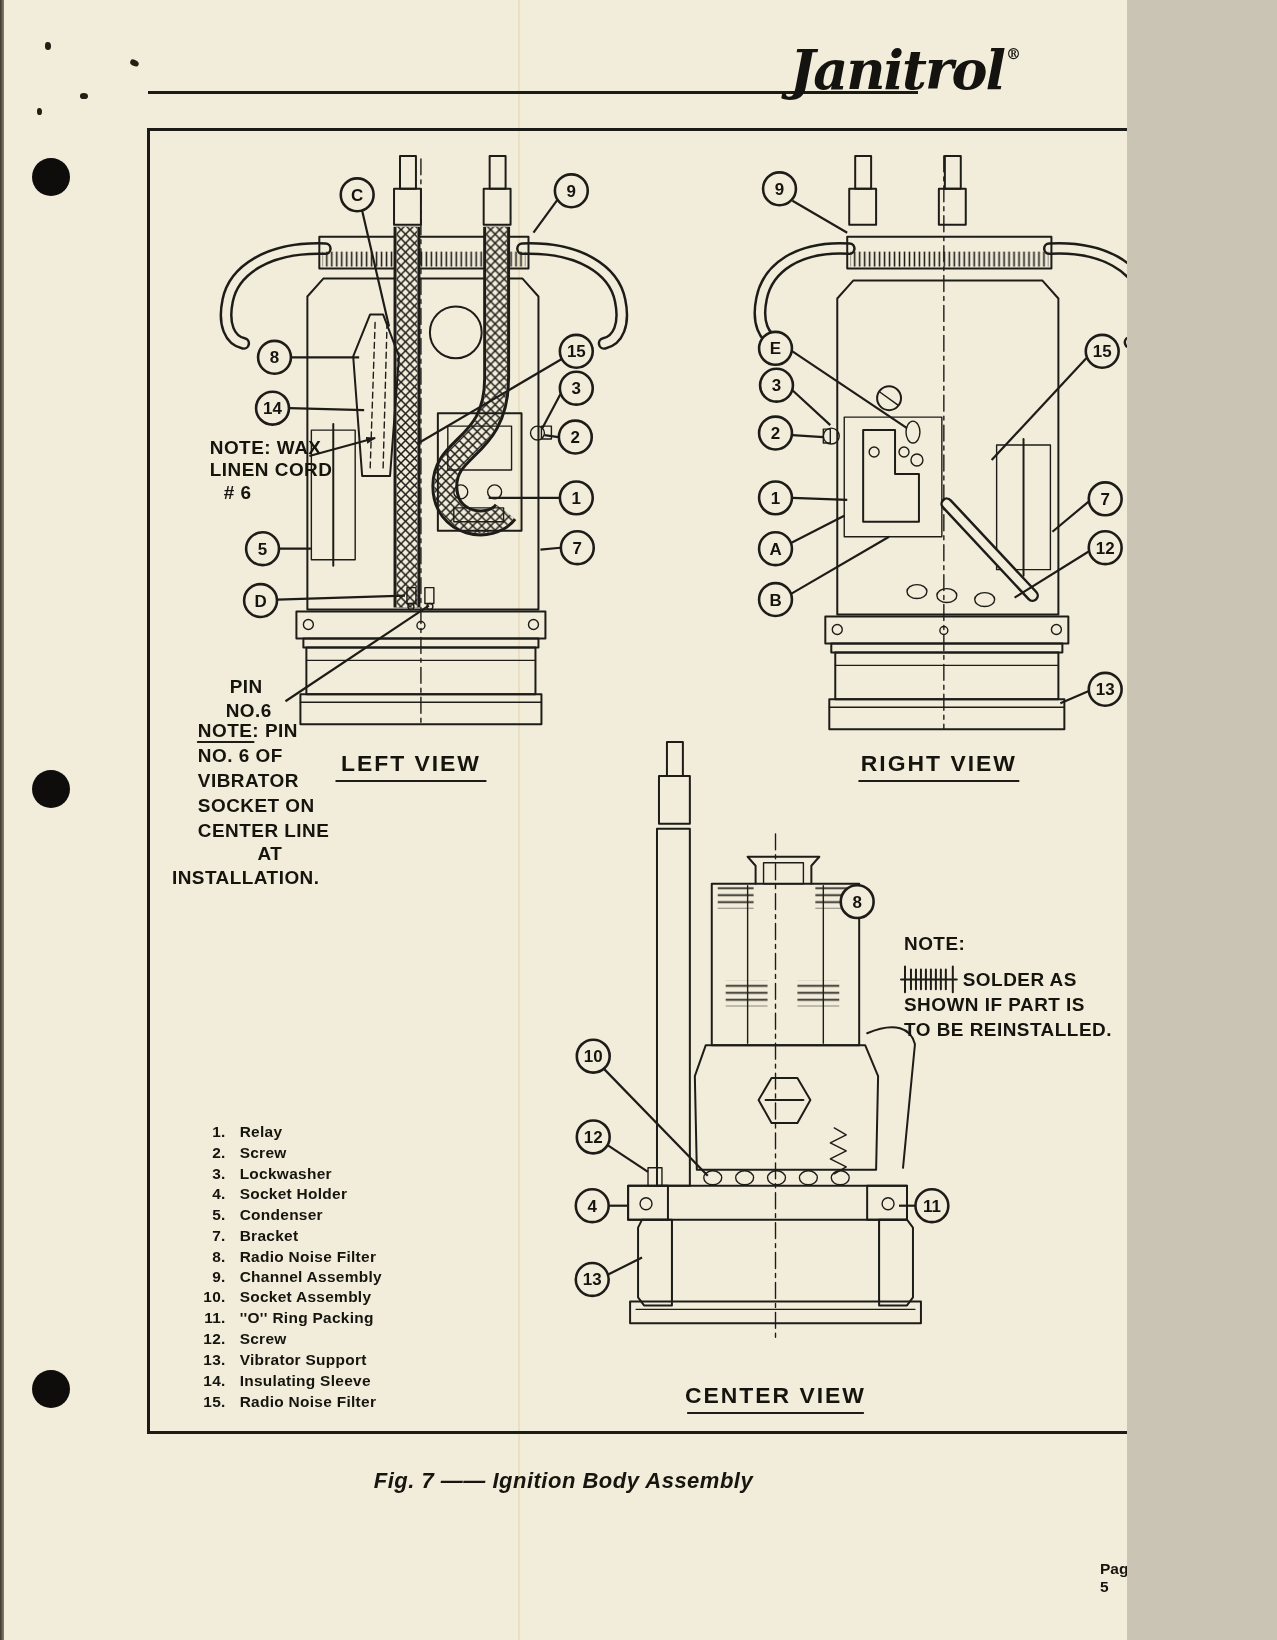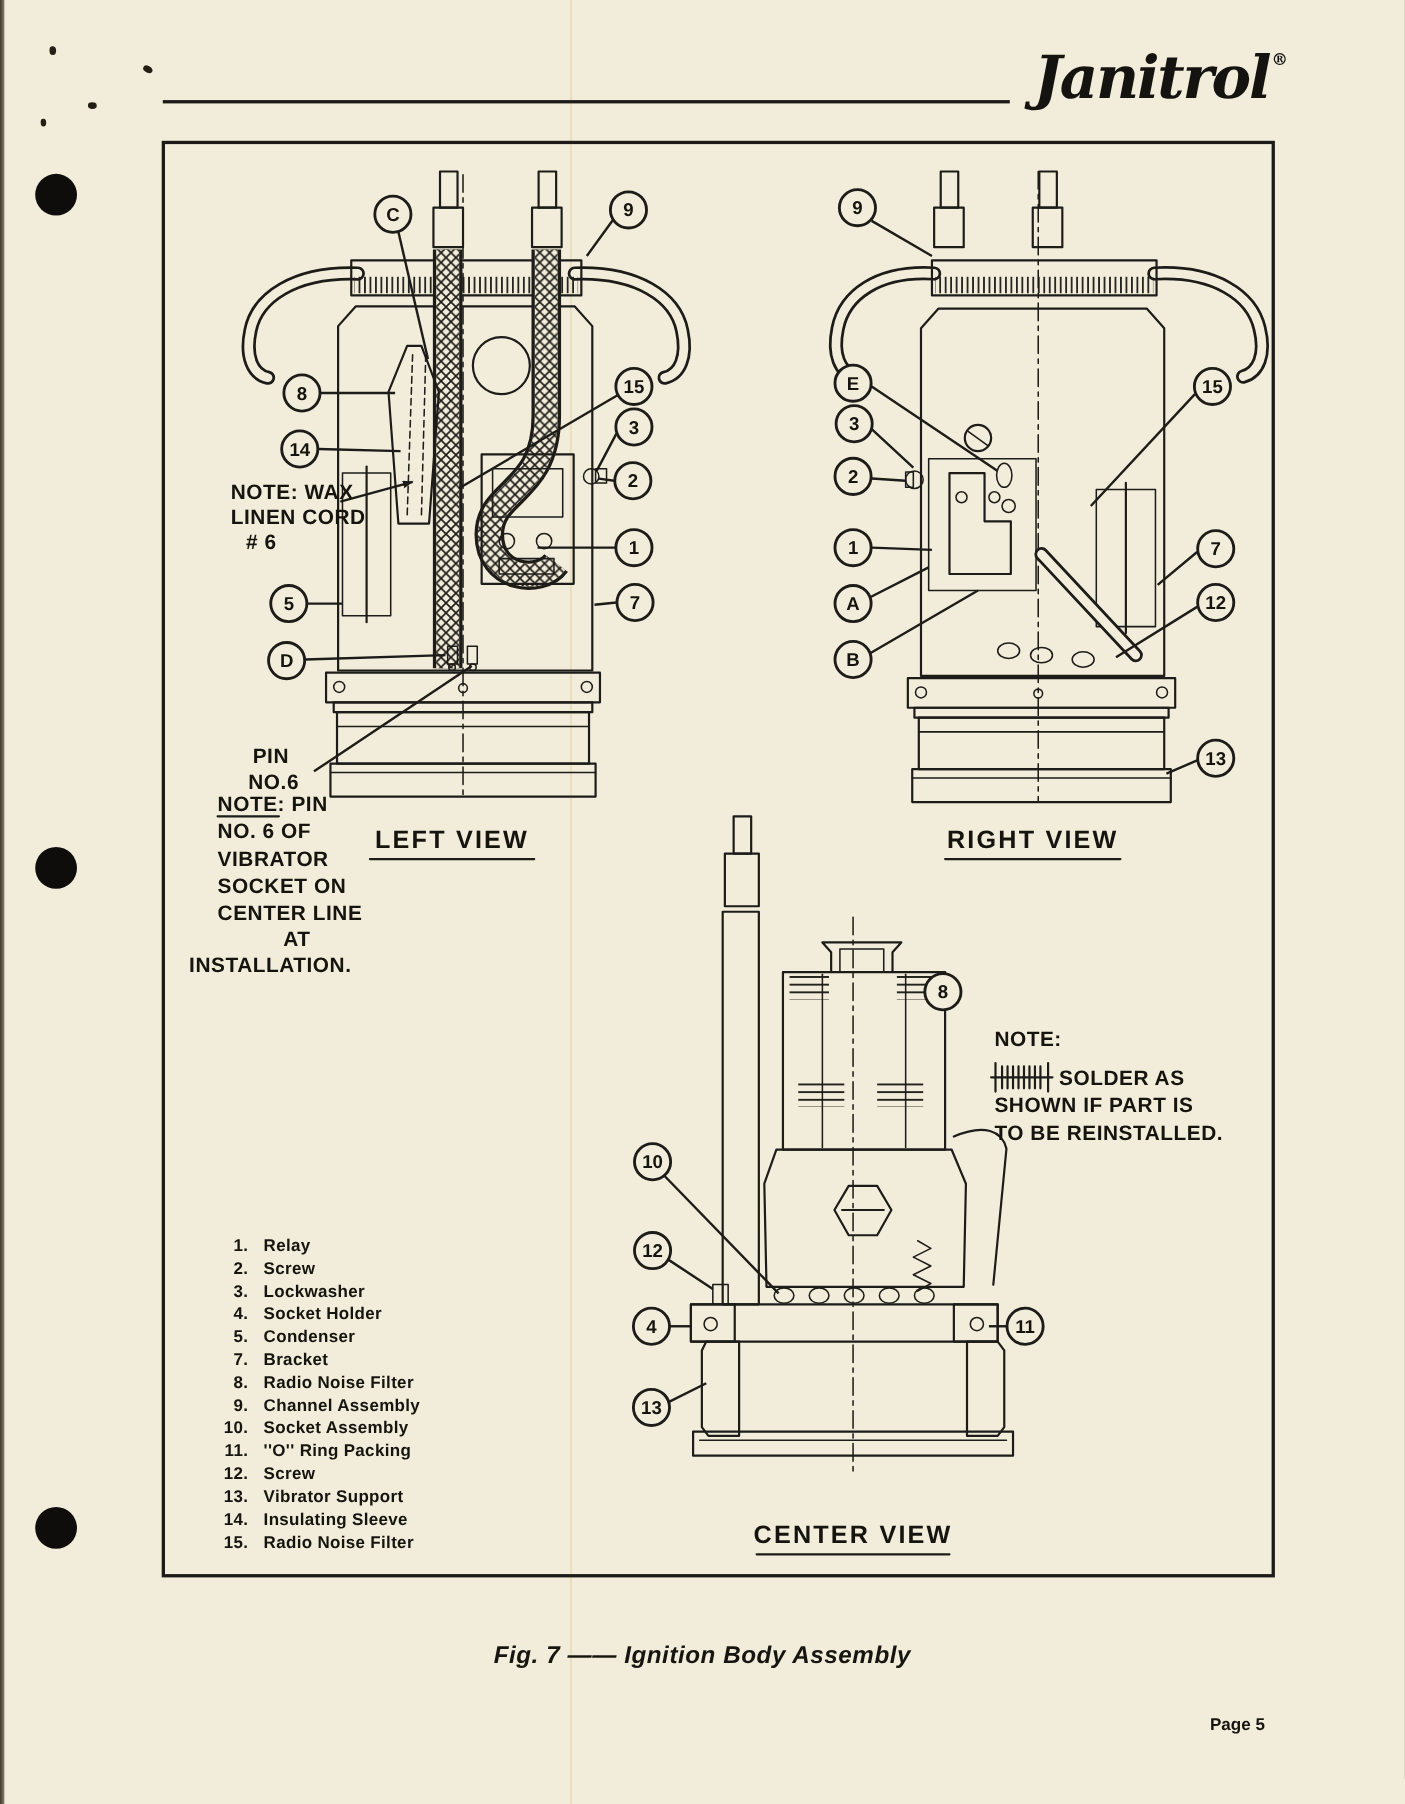--- a/index.html
+++ b/index.html
@@ -1,35 +1,35 @@
 <!DOCTYPE html>
 <html><head>
 <meta charset="utf-8">
 <style>
   html,body{margin:0;padding:0;background:#c9c4b4;}
-  .page{position:relative;width:1277px;height:1640px;background:#f2ecda;
+  .page{position:relative;width:1127px;height:1640px;background:#f2ecda;
         font-family:"Liberation Sans",sans-serif;overflow:hidden;}
   .edge-strip{position:absolute;left:0;top:0;width:4px;height:100%;
         background:linear-gradient(90deg,#3c372b,#8a8270);}
   .crease{position:absolute;left:518px;top:0;width:2px;height:100%;
         background:rgba(205,180,95,.22);}
   .hole{position:absolute;width:38px;height:38px;border-radius:50%;background:#0e0d0b;}
   .hole1{left:32px;top:158px;}
   .hole2{left:32px;top:770px;}
   .hole3{left:32px;top:1370px;}
   .speck{position:absolute;background:#241f15;border-radius:45% 55% 50% 50%;}
   .header-rule{position:absolute;left:148px;top:91px;width:770px;height:3px;background:#1b1a16;}
   .logo{position:absolute;top:38px;right:106px;font-family:"DejaVu Serif",serif;
         font-style:italic;font-weight:bold;font-size:54px;color:#141310;letter-spacing:-2px;}
   .logo sup{font-size:15px;vertical-align:30px;margin-left:2px;letter-spacing:0;}
   .figure-box{position:absolute;left:147px;top:128px;width:1012px;height:1306px;
         border:3px solid #1c1b17;box-sizing:border-box;}
   .figure-box svg{display:block;width:100%;height:100%;}
   .caption{position:absolute;left:0;top:1468px;width:100%;text-align:center;
-        font-size:22px;font-weight:bold;font-style:italic;color:#16150f;letter-spacing:.5px;margin-top:24px;}
+        font-size:22px;font-weight:bold;font-style:italic;color:#16150f;letter-spacing:.5px;}
   .footer-left{position:absolute;left:149px;top:1548px;font-size:15.5px;font-weight:bold;
         color:#16150f;line-height:25px;}
   .footer-right{position:absolute;left:1100px;top:1560px;font-size:15.5px;font-weight:bold;color:#16150f;}
 
   
   .ln{stroke:#1d1c18;fill:none;stroke-width:2;stroke-linecap:round;stroke-linejoin:round;}
   .thin{stroke-width:1.4;}
   .dash{stroke-dasharray:16 5 4 5;stroke-width:1.4;}
   .ldr{stroke:#1d1c18;stroke-width:2.2;fill:none;}
   .tube-b{stroke:#1d1c18;fill:none;stroke-width:13;stroke-linecap:round;}

